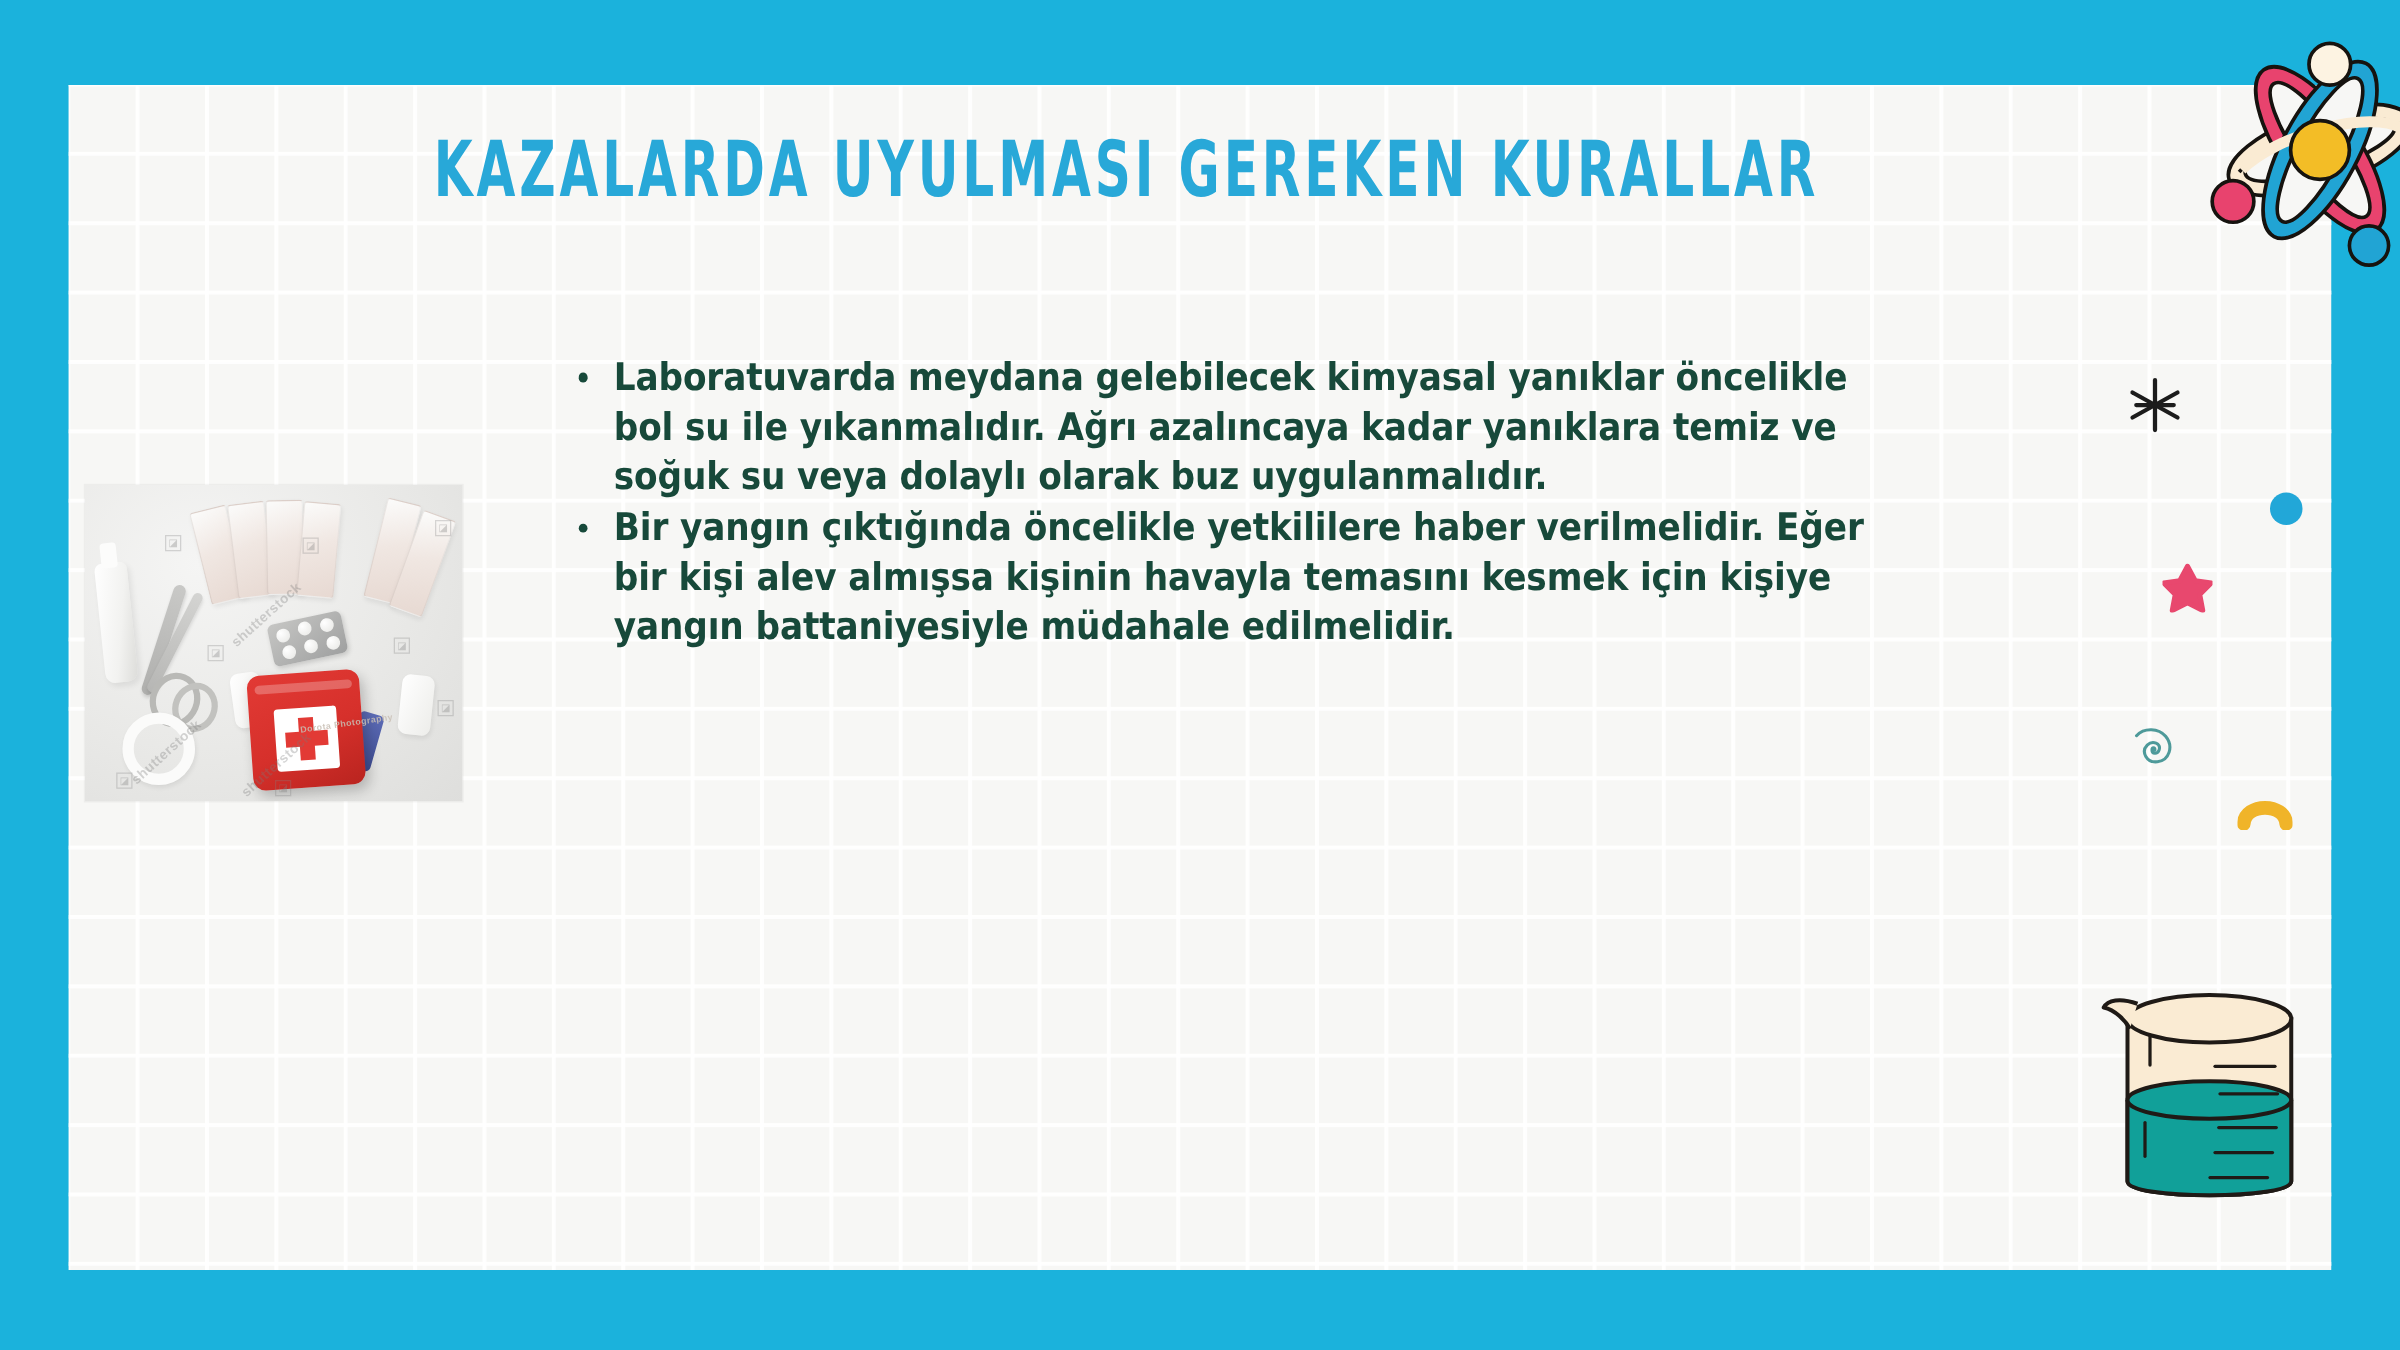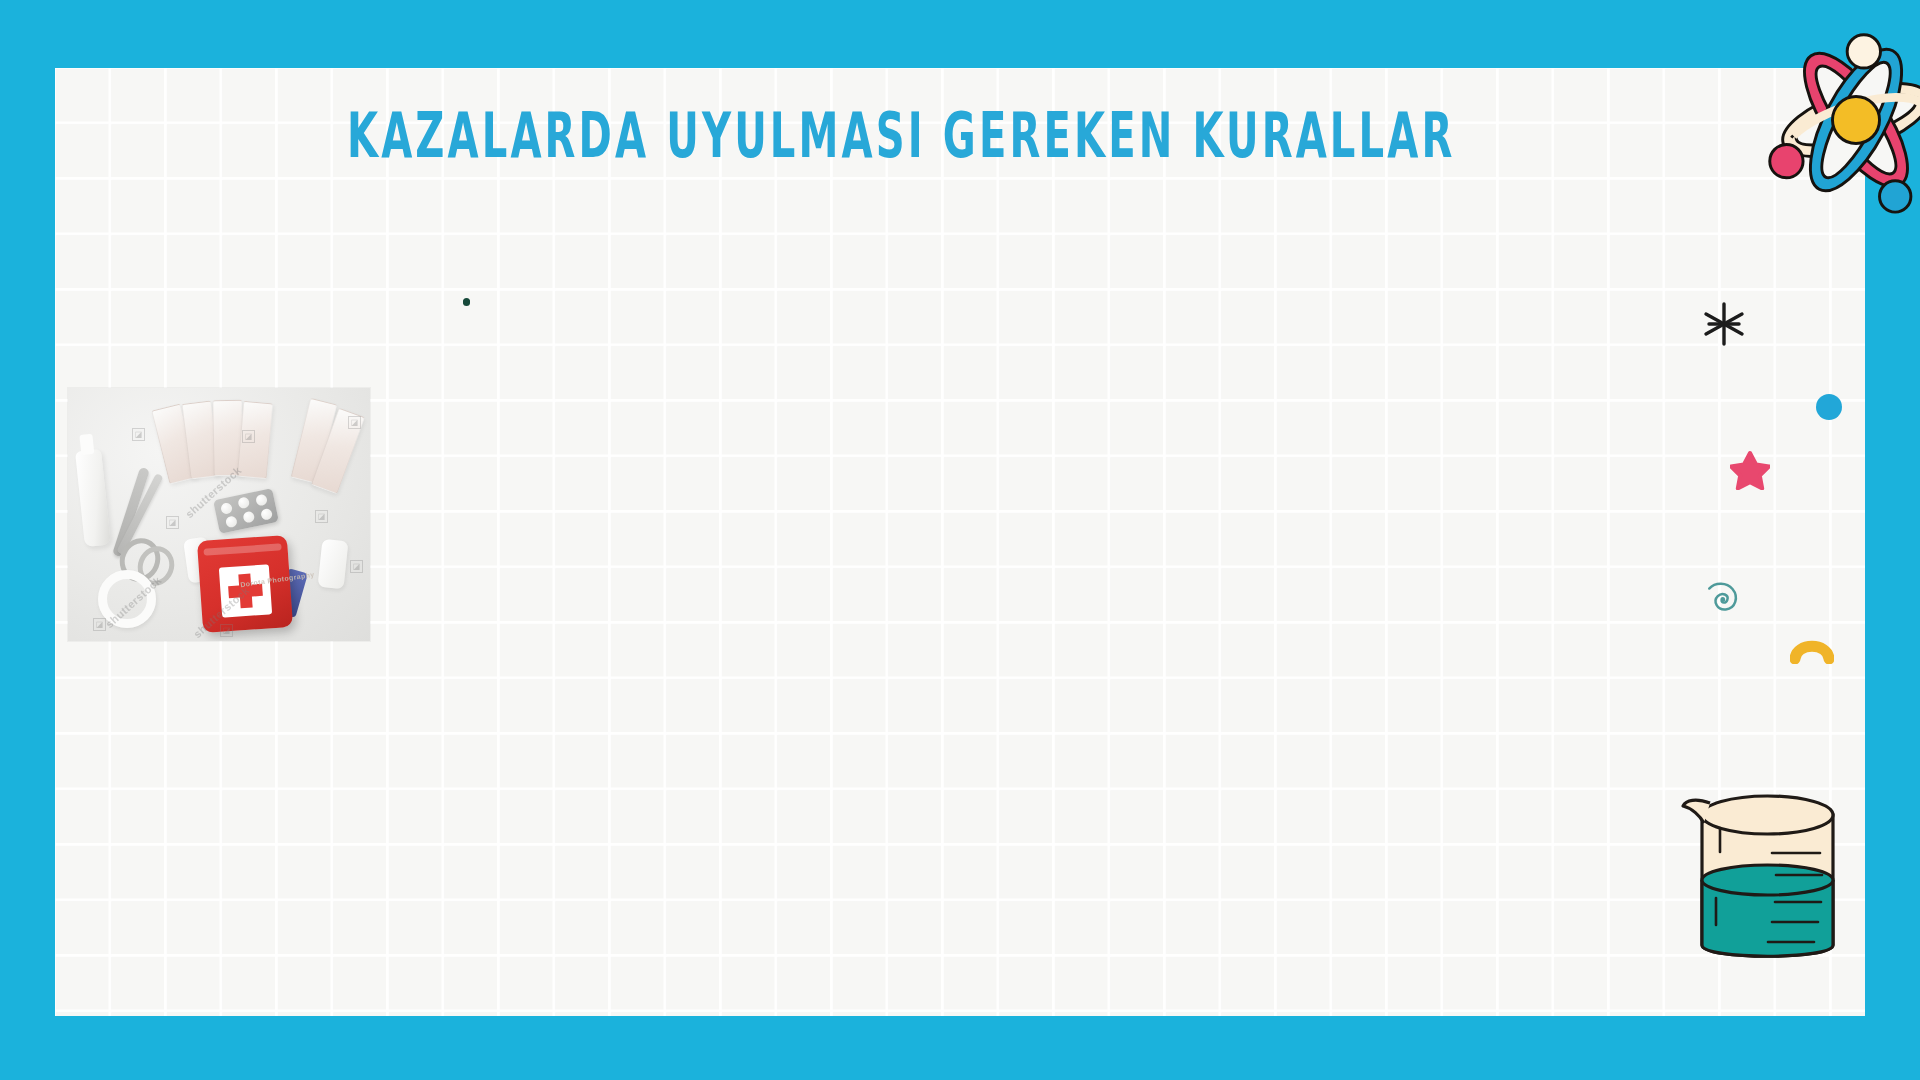--- a/index.html
+++ b/index.html
@@ -292,20 +292,25 @@
     <div class="ph-wmi" style="left:152px; top:236px;">◪</div>
     <div class="ph-wmi" style="left:282px; top:172px;">◪</div>
   </div>
 
   <div id="bullets">
     <div class="bullet">
       <span class="dot"></span>
     </div>
     <div class="bullet">
       <span class="dot"></span>
+      <span>Laboratuvarda meydana gelebilecek kimyasal yanıklar öncelikle bol su ile yıkanmalıdır. Ağrı azalıncaya kadar yanıklara temiz ve soğuk su veya dolaylı olarak buz uygulanmalıdır.</span>
+    </div>
+    <div class="bullet">
+      <span class="dot"></span>
+      <span>Bir yangın çıktığında öncelikle yetkililere haber verilmelidir. Eğer bir kişi alev almışsa kişinin havayla temasını kesmek için kişiye yangın battaniyesiyle müdahale edilmelidir.</span>
     </div>
   </div>
 
   <div class="deco" id="atom">
     <svg viewBox="0 0 200 200" width="196" height="196">
       <g fill="none" stroke="#16130F" stroke-width="3.2">
 
         <ellipse cx="100" cy="100" rx="78" ry="30" fill="#FAEBD3" stroke="#16130F" stroke-width="3" transform="rotate(-18 100 100)"></ellipse>
         <ellipse cx="100" cy="100" rx="64" ry="17" fill="#F7F7F5" stroke="none" transform="rotate(-18 100 100)"></ellipse>
         <ellipse cx="100" cy="100" rx="64" ry="17" fill="none" stroke="#16130F" stroke-width="3" transform="rotate(-18 100 100)"></ellipse>

